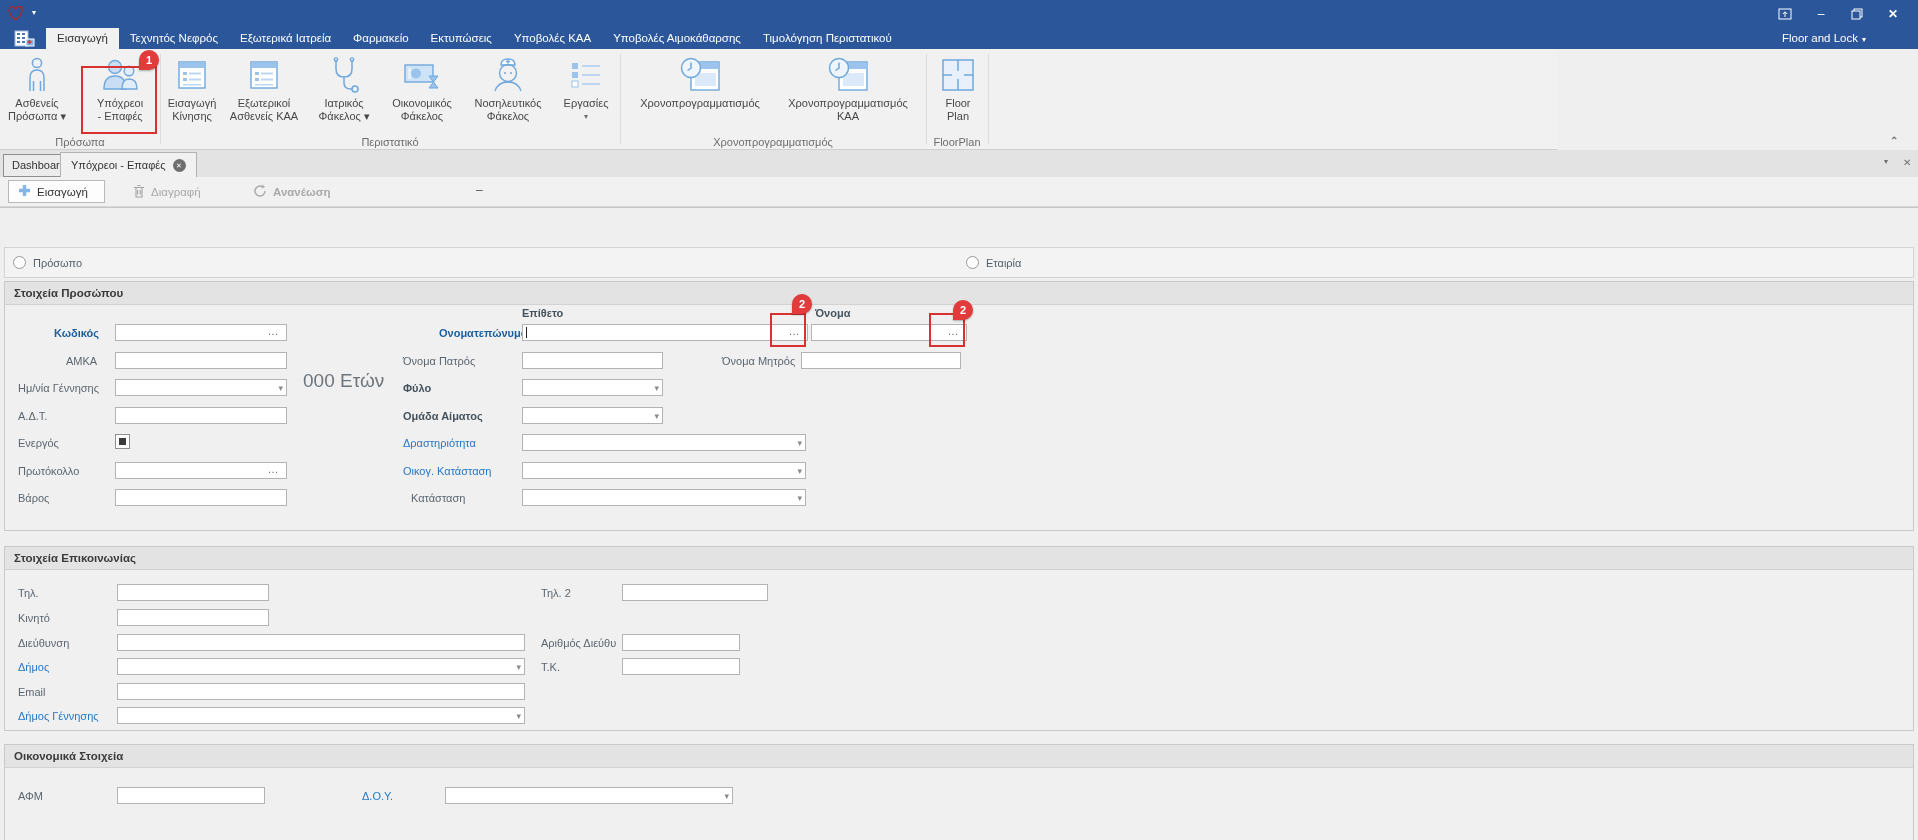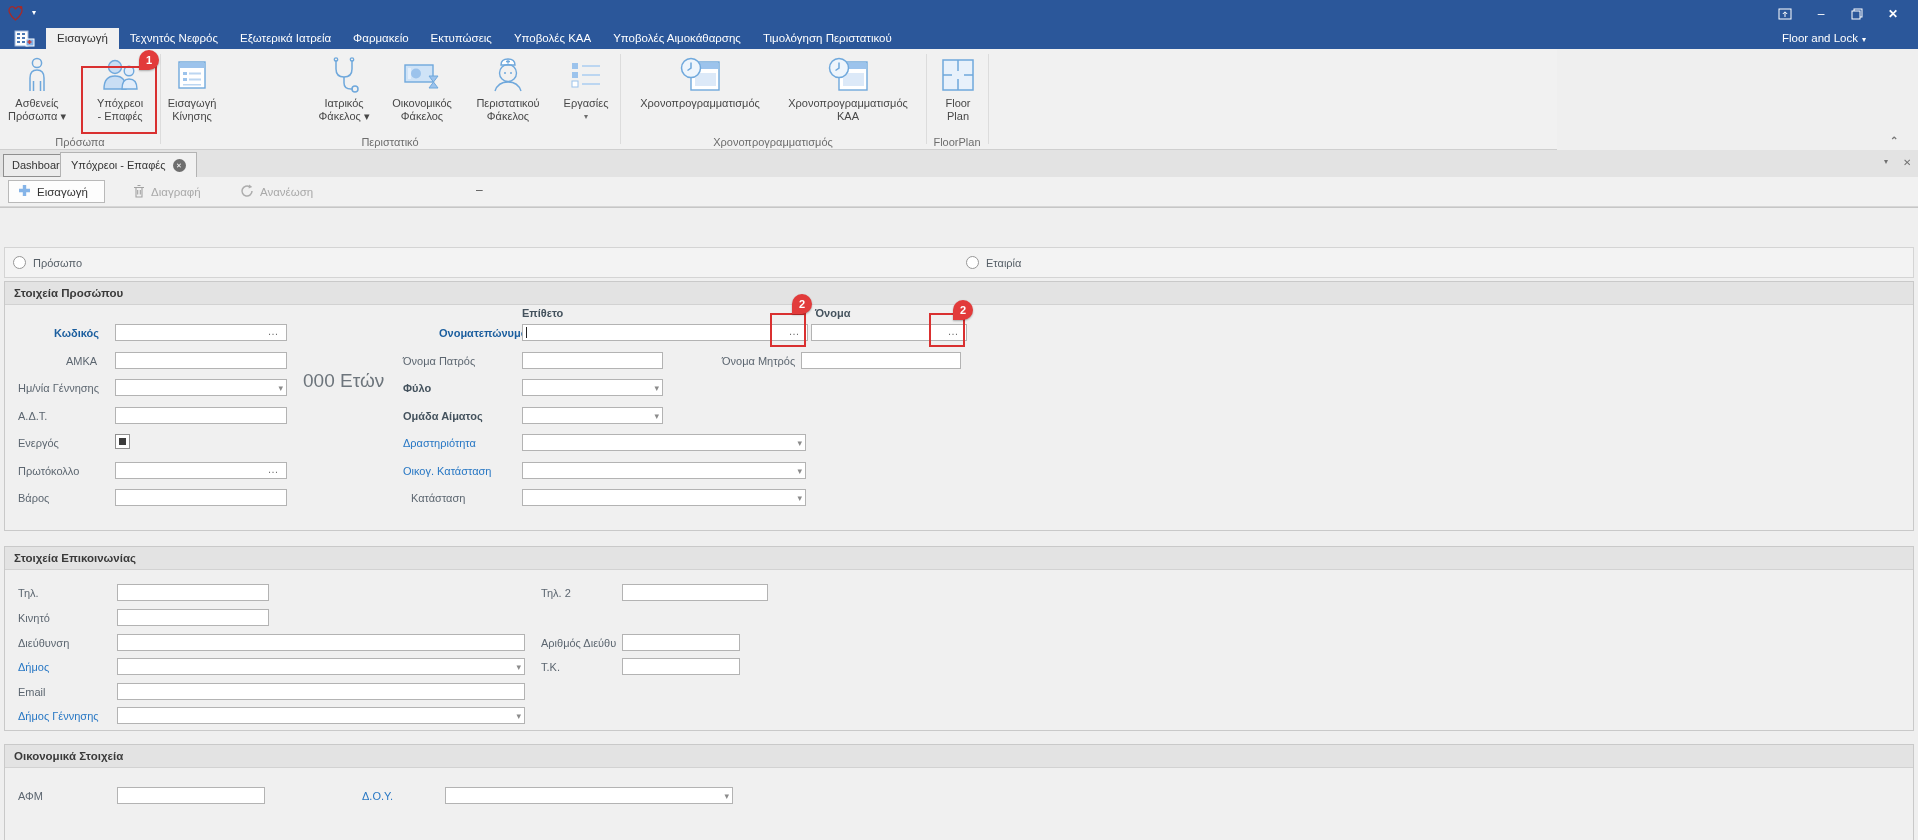--- a/index.html
+++ b/index.html
@@ -163,20 +163,35 @@
             <rect x="12" y="12.5" width="12" height="2" fill="#bcd6f1"></rect>
             <rect x="6" y="18" width="4" height="3" fill="#9cc3ec"></rect>
             <rect x="12" y="18.5" width="12" height="2" fill="#bcd6f1"></rect>
             <rect x="6" y="24" width="18" height="1.5" fill="#bcd6f1"></rect>
           </svg>
       </div>
       <div class="rl">Εισαγωγή</div>
       <div class="rl">Κίνησης</div>
     </div>
 
+    <div class="rbtn" style="left:225px;width:78px;">
+      <div class="ric">
+        <svg width="30" height="30" viewBox="0 0 30 30">
+            <rect x="2" y="2" width="26" height="26" fill="#fff" stroke="#6fa8dc" stroke-width="1.4"></rect>
+            <rect x="3" y="3" width="24" height="5" fill="#9cc3ec"></rect>
+            <rect x="6" y="12" width="4" height="3" fill="#9cc3ec"></rect>
+            <rect x="12" y="12.5" width="12" height="2" fill="#bcd6f1"></rect>
+            <rect x="6" y="18" width="4" height="3" fill="#9cc3ec"></rect>
+            <rect x="12" y="18.5" width="12" height="2" fill="#bcd6f1"></rect>
+            <rect x="6" y="24" width="18" height="1.5" fill="#bcd6f1"></rect>
+          </svg>
+      </div>
+      <div class="rl">Εξωτερικοί</div>
+      <div class="rl">Ασθενείς ΚΑΑ</div>
+    </div>
 
     <div class="rbtn" style="left:310px;width:68px;">
       <div class="ric">
         <svg width="32" height="36" viewBox="0 0 32 36">
             <path d="M8 3 v9 q0 8 8 8 q8 0 8-8 V3" fill="none" stroke="#6fa8dc" stroke-width="1.5"></path>
             <path d="M16 20 v6 q0 6 7 6 h2" fill="none" stroke="#6fa8dc" stroke-width="1.5"></path>
             <circle cx="27" cy="32" r="3" fill="none" stroke="#6fa8dc" stroke-width="1.5"></circle>
             <circle cx="8" cy="2.5" r="1.7" fill="none" stroke="#6fa8dc" stroke-width="1.3"></circle>
             <circle cx="24" cy="2.5" r="1.7" fill="none" stroke="#6fa8dc" stroke-width="1.3"></circle>
           </svg>
@@ -202,21 +217,21 @@
       <div class="ric">
         <svg width="32" height="36" viewBox="0 0 32 36">
             <path d="M9 8 q0-6 7-6 q7 0 7 6 z" fill="#fff" stroke="#6fa8dc" stroke-width="1.4"></path>
             <path d="M16 2.5 v4 M14 4.5 h4" stroke="#6fa8dc" stroke-width="1.3"></path>
             <circle cx="16" cy="16" r="8.5" fill="none" stroke="#6fa8dc" stroke-width="1.4"></circle>
             <circle cx="13" cy="16" r="1" fill="#6fa8dc"></circle>
             <circle cx="19" cy="16" r="1" fill="#6fa8dc"></circle>
             <path d="M3 34 q3-9 13-9 q10 0 13 9" fill="none" stroke="#6fa8dc" stroke-width="1.4"></path>
           </svg>
       </div>
-      <div class="rl">Περιστατικού</div>
+      <div class="rl">Νοσηλευτικός</div>
       <div class="rl">Φάκελος</div>
     </div>
 
     <div class="rbtn" style="left:557px;width:58px;">
       <div class="ric">
         <svg width="32" height="28" viewBox="0 0 32 28">
             <rect x="2" y="2" width="6" height="6" fill="#9cc3ec"></rect>
             <rect x="12" y="4" width="18" height="2" fill="#bcd6f1"></rect>
             <rect x="2" y="11" width="6" height="6" fill="#9cc3ec"></rect>
             <rect x="12" y="13" width="18" height="2" fill="#bcd6f1"></rect>
@@ -298,21 +313,21 @@
             <path d="M6.5 1 v11 M1 6.5 h11" stroke="#85b4e8" stroke-width="3.4"></path>
           </svg></span>
       <span>Εισαγωγή</span>
     </div>
     <div class="tbtn disabled" style="left:124px;">
       <span><svg width="12" height="14" viewBox="0 0 12 14">
             <path d="M1 3.5 h10 M3 3.5 V13 h6 V3.5 M4.5 1.5 h3 M4.7 6 v4.5 M7.3 6 v4.5" fill="none" stroke="#a2a2a2" stroke-width="1.1"></path>
           </svg></span>
       <span>Διαγραφή</span>
     </div>
-    <div class="tbtn disabled" style="left:231px;">
+    <div class="tbtn disabled" style="left:244px;font-weight:bold;">
       <span><svg width="14" height="14" viewBox="0 0 14 14">
             <path d="M12 7 a5 5 0 1 1 -2.2-4.1" fill="none" stroke="#adadad" stroke-width="1.5"></path>
             <path d="M9.2 0.6 l3 2.4 -3.6 1.4 z" fill="#adadad"></path>
           </svg></span>
       <span>Ανανέωση</span>
     </div>
     <div class="tb-dash">–</div>
   </div>
 
   <div class="content">

